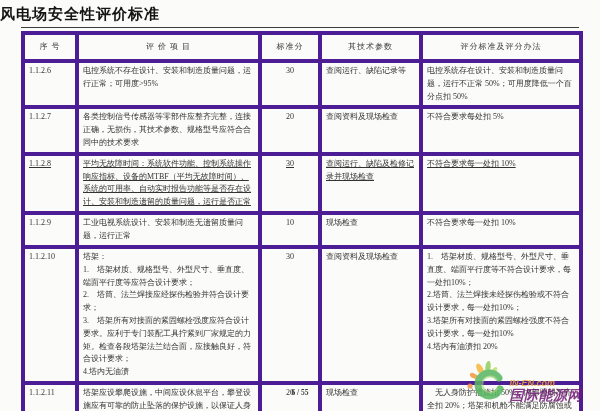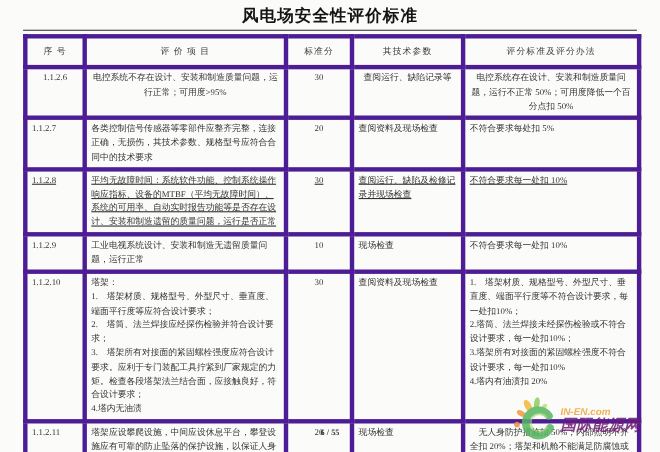--- a/index.html
+++ b/index.html
@@ -5,21 +5,20 @@
   html,body{margin:0;padding:0;}
   body{
     width:600px;height:411px;overflow:hidden;
     background:#fbfbf9;
     font-family:"Liberation Serif","DejaVu Serif",serif;
     color:#2b2b2b;
     position:relative;
   }
   .page{position:relative;width:600px;height:411px;}
   .doc-title{
-    text-align:center;
     font-size:15px;
     font-weight:bold;
     letter-spacing:1px;
     color:#141414;
     padding-top:5px;
     margin:0 0 3px 0;
   }
   .title-rule{
     margin:0 21px 3px 21px;
     border-bottom:1.6px solid #3c3c3c;
@@ -44,41 +43,41 @@
   table.eval th{
     font-weight:normal;
     text-align:center;
     vertical-align:middle;
     height:20px;
     letter-spacing:1px;
     color:#3a3a3a;
   }
   td.c-no{text-align:left;}
   td.c-score{text-align:center;vertical-align:middle;}
-  tr.r0 td{height:32px;text-align:center;}
+  tr.r0 td{height:32px;}
   tr.r1 td{height:36px;}
   tr.r2 td{height:51px;text-decoration:underline;}
   tr.r3 td{height:26px;}
   tr.r4 td{height:104px;}
   tr.r5 td{height:52px;}
   .footer-page{
     position:absolute;
     left:0;right:0;
     bottom:14px;
     text-align:center;
     font-size:7.5px;
     font-weight:bold;
     color:#3a3a3a;
   }
   .watermark{
     position:absolute;
     right:18px;
     bottom:8px;
     display:flex;
-    align-items:center;
+    align-items:flex-end;
     gap:2px;
     opacity:0.85;
   }
   .wm-text{display:flex;flex-direction:column;line-height:1.05;}
   .wm-site{
     font-family:"Liberation Sans","DejaVu Sans",sans-serif;
     font-size:9px;font-weight:bold;font-style:italic;
     color:#f2a33c;
   }
   .wm-name{

